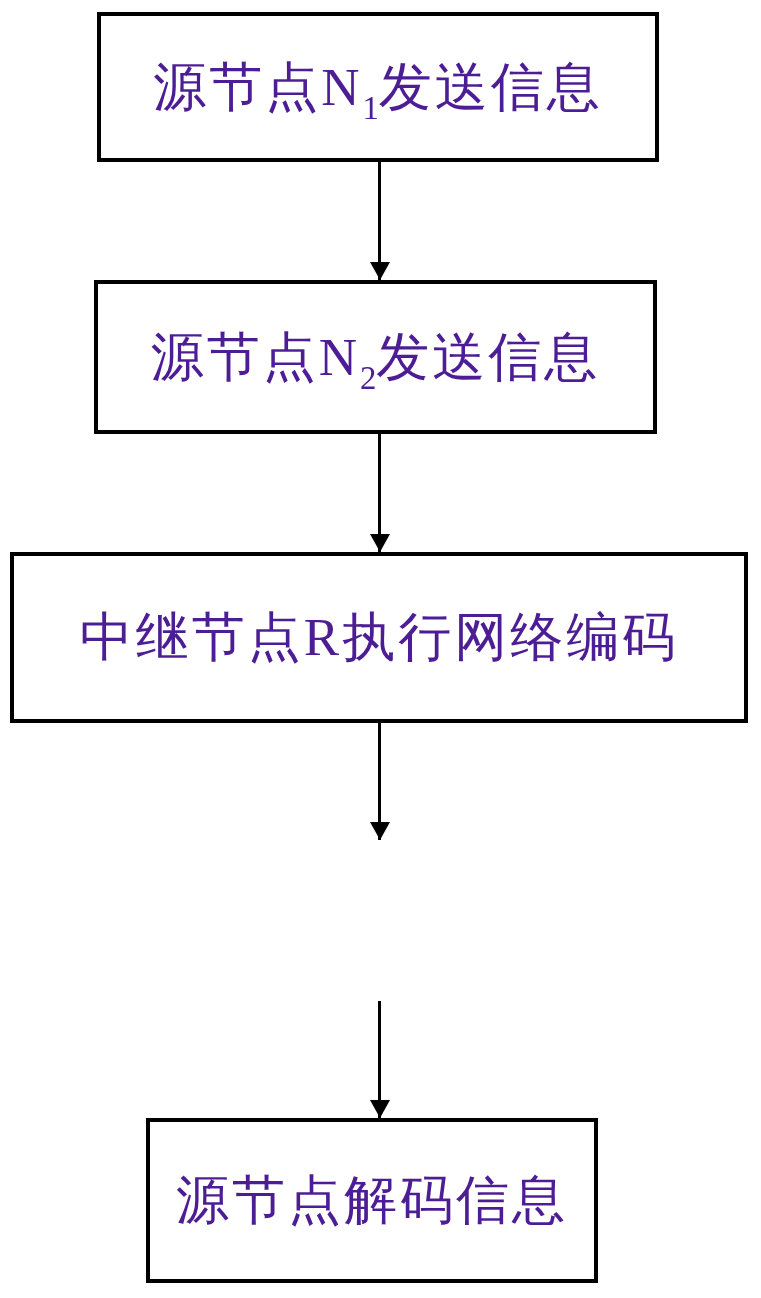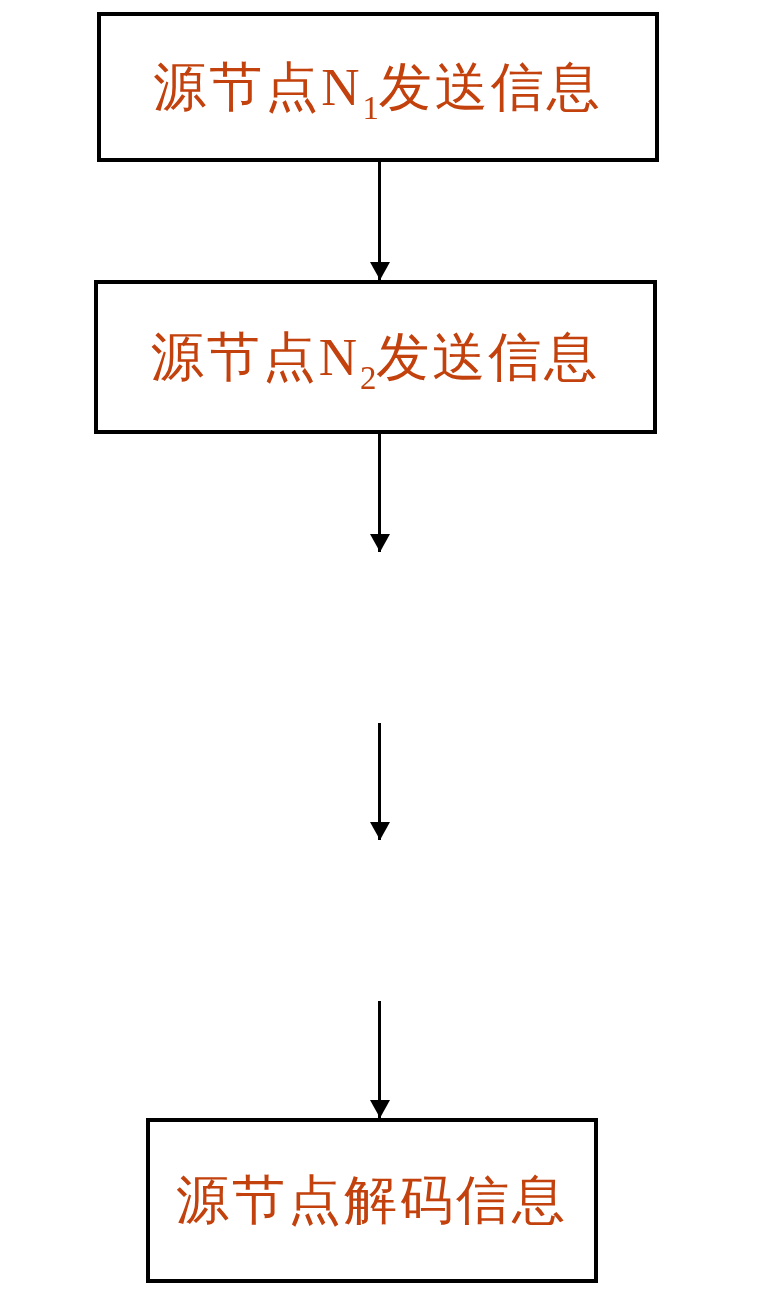--- a/index.html
+++ b/index.html
@@ -6,21 +6,21 @@
     margin: 0;
     padding: 0;
     background: #ffffff;
   }
   .canvas {
     position: relative;
     width: 761px;
     height: 1298px;
     background: #ffffff;
     font-family: "Liberation Serif", "DejaVu Serif", serif;
-    color: #c2410c;
+    color: #4c1d95;
     overflow: hidden;
   }
   .flow-box {
     position: absolute;
     box-sizing: border-box;
     border: 4px solid #000000;
     background: #ffffff;
     display: flex;
     align-items: center;
     justify-content: center;
@@ -78,20 +78,23 @@
   </div>
 
   <div class="arrow" id="arrow-1"></div>
 
   <div class="flow-box" id="box-2">
     <span class="label"><span>源节点N</span><sub>2</sub><span>发送信息</span></span>
   </div>
 
   <div class="arrow" id="arrow-2"></div>
 
+  <div class="flow-box" id="box-3">
+    <span class="label">中继节点R执行网络编码</span>
+  </div>
 
   <div class="arrow" id="arrow-3"></div>
 
 
   <div class="arrow" id="arrow-4"></div>
 
   <div class="flow-box" id="box-5">
     <span class="label">源节点解码信息</span>
   </div>
 

